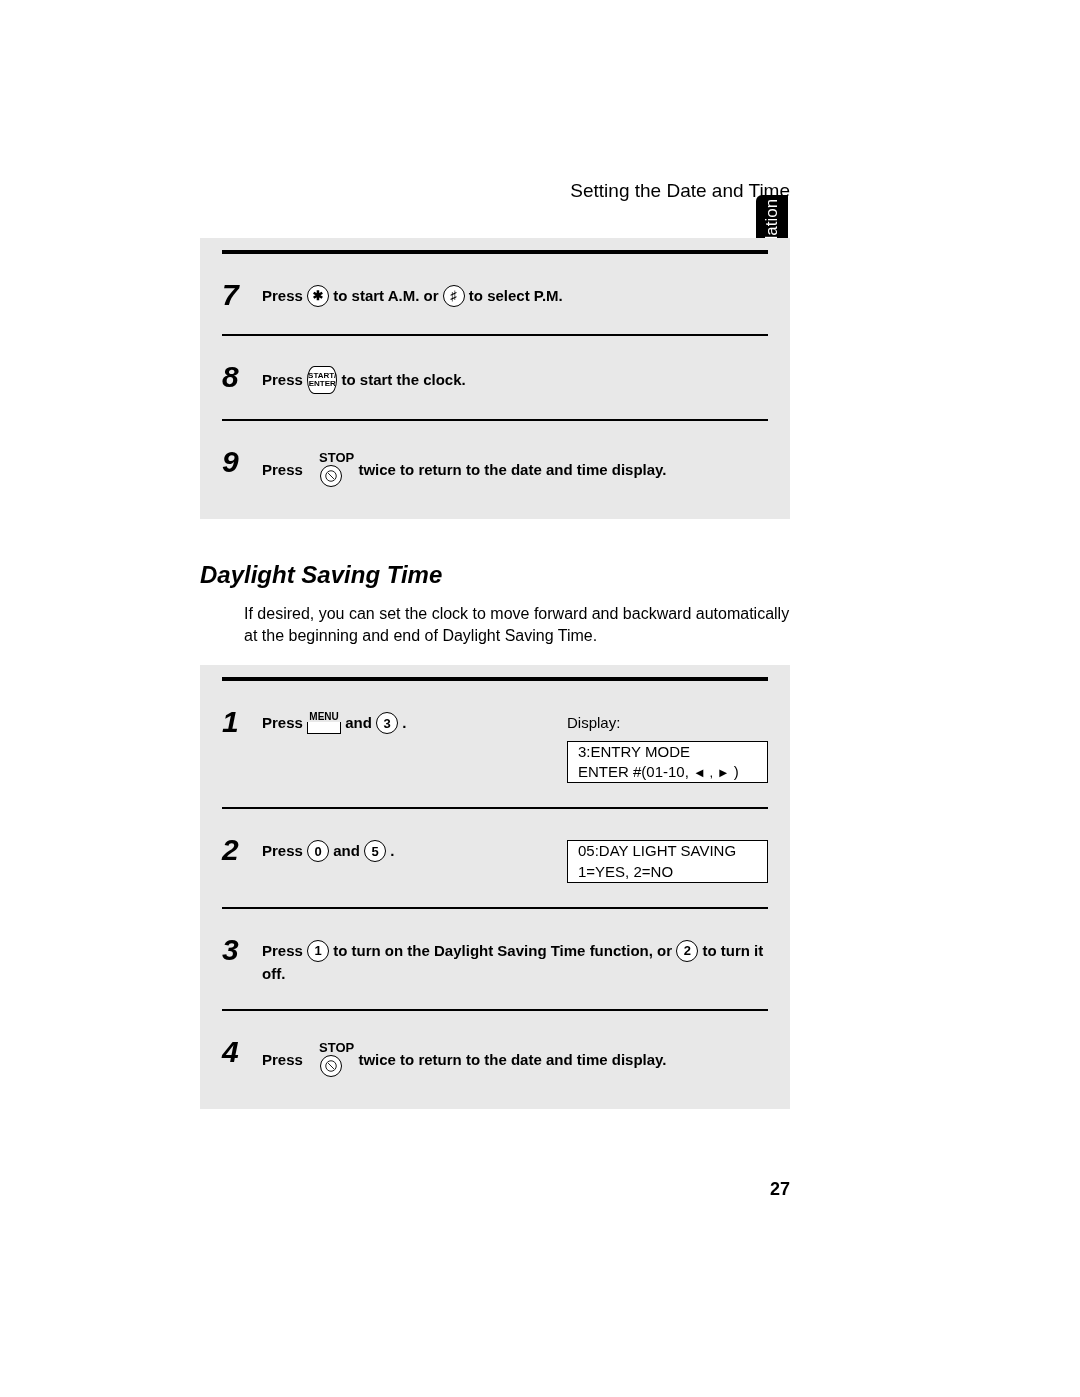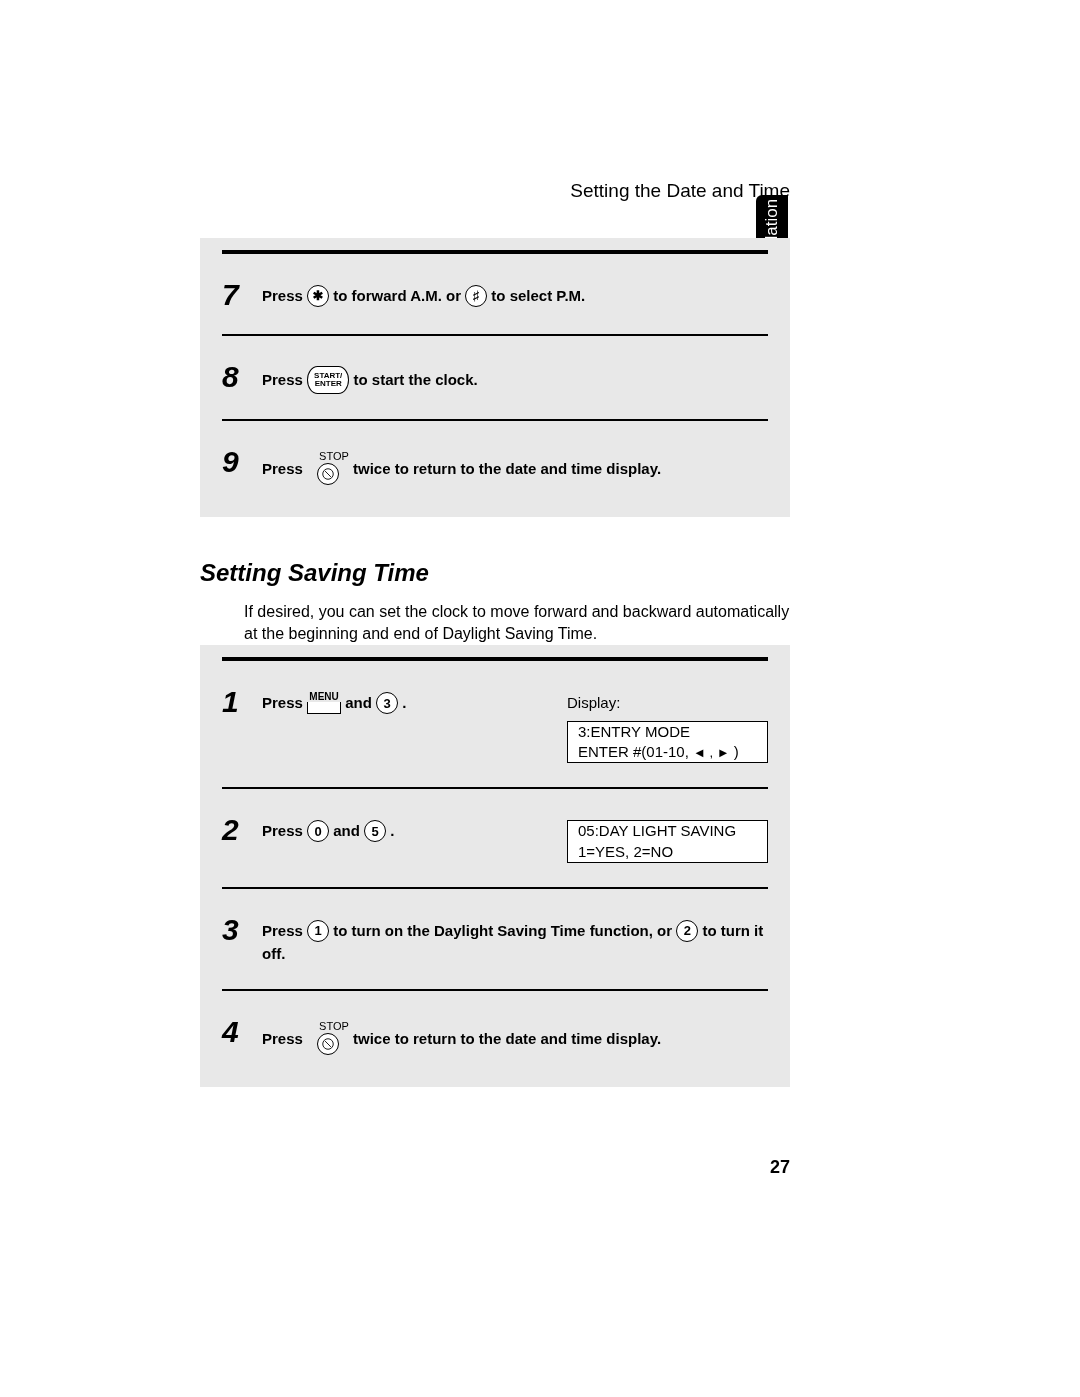--- a/index.html
+++ b/index.html
@@ -102,42 +102,42 @@
     background: #fff;
     position: relative;
     top: -1px;
   }
   .key-oval {
     display: inline-flex;
     align-items: center;
     justify-content: center;
     border: 1.5px solid #000;
     border-radius: 50% / 100%;
-    padding: 2px 6px;
+    padding: 2px 0;
     height: 28px;
     font-size: 8px;
     font-weight: bold;
     line-height: 1;
     vertical-align: middle;
     background: #fff;
     text-align: center;
     position: relative;
     top: -1px;
   }
   .key-oval-inner { line-height: 1; }
   .stop-key {
     display: inline-block;
     vertical-align: middle;
     text-align: center;
     position: relative;
     top: -1px;
   }
   .stop-label {
-    font-size: 11px;
-    font-weight: normal;
+    font-size: 13px;
+    font-weight: bold;
     line-height: 1;
     padding-left: 12px;
   }
   .stop-circle {
     display: inline-flex;
     align-items: center;
     justify-content: center;
     border: 1.5px solid #000;
     border-radius: 50%;
     width: 22px;
@@ -169,20 +169,21 @@
   .section-title {
     font-style: italic;
     font-weight: bold;
     font-size: 24px;
     margin-bottom: 14px;
   }
   .section-intro {
     font-size: 16px;
     line-height: 1.4;
     margin-left: 44px;
+    margin-bottom: 18px;
   }
   .page-number {
     text-align: right;
     font-weight: bold;
     font-size: 18px;
     margin-top: 70px;
   }
   .arrow { font-size: 13px; }
 </style>
 </head>
@@ -194,21 +195,21 @@
 
   <div class="header-title">Setting the Date and Time</div>
 
   <div class="gray-block block1">
 
     <div class="step-row first-thick">
       <div class="step-num">7</div>
       <div class="step-body">
         <span>Press</span>
         <span class="key-circle">✱</span>
-        <span> to forward A.M. or </span>
+        <span> to start A.M. or </span>
         <span class="key-circle">♯</span>
         <span> to select P.M.</span>
       </div>
     </div>
 
     <div class="step-row">
       <div class="step-num">8</div>
       <div class="step-body">
         <span>Press </span>
         <span class="key-oval">
@@ -233,21 +234,21 @@
                 <path d="M7 7 L17 17" stroke="#000" stroke-width="1.5"></path>
               </svg>
           </span>
         </span>
         <span> twice to return to the date and time display.</span>
       </div>
     </div>
 
   </div>
 
-  <div class="section-title">Setting Saving Time</div>
+  <div class="section-title">Daylight Saving Time</div>
   <div class="section-intro">If desired, you can set the clock to move forward and backward automatically at the beginning and end of Daylight Saving Time.</div>
 
   <div class="gray-block">
 
     <div class="step-row first-thick">
       <div class="step-num">1</div>
       <div class="step-body step-body-flex">
         <div class="instr-col">
           <span>Press </span>
           <span class="menu-key">

